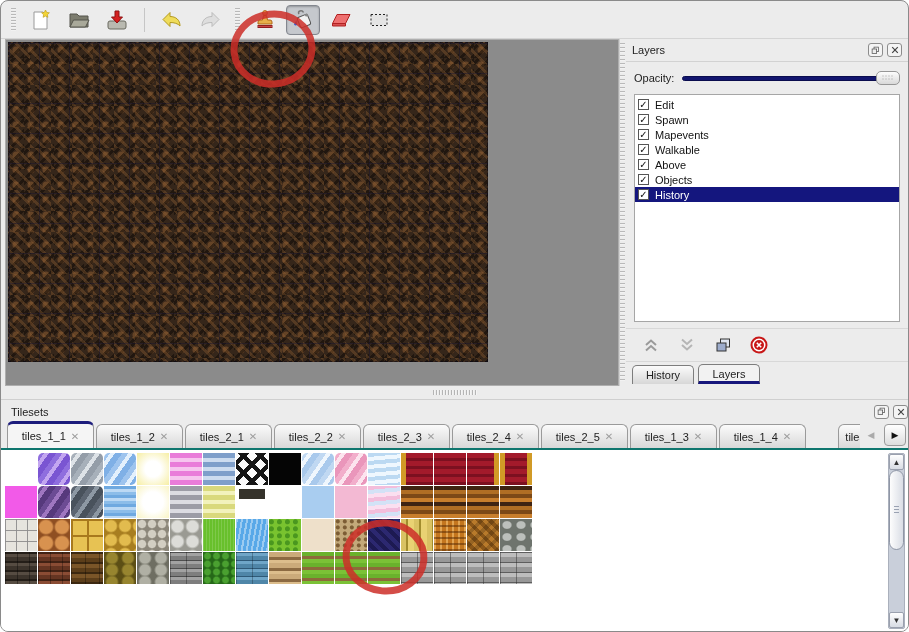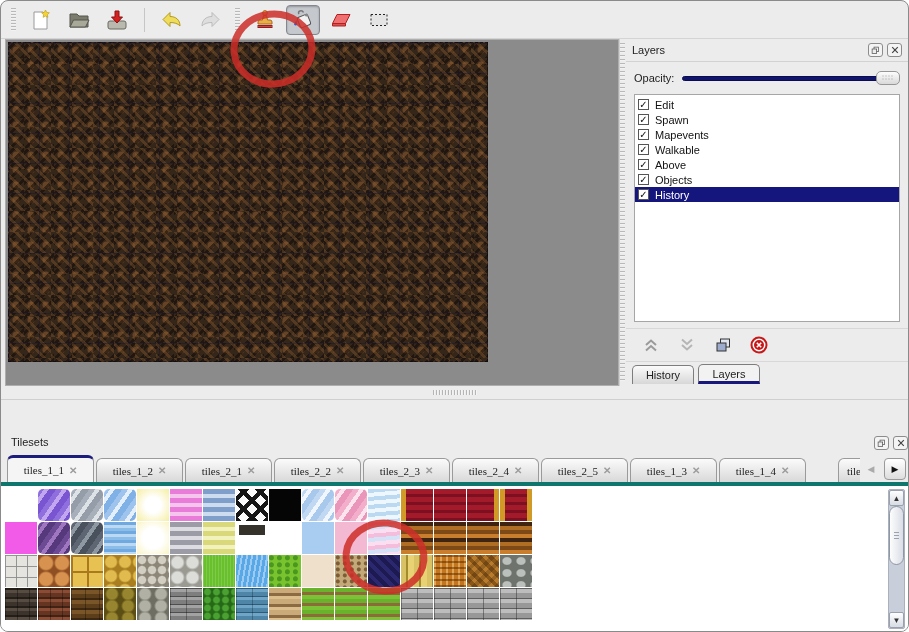--- a/index.html
+++ b/index.html
@@ -64,22 +64,22 @@
     border-radius:5px 5px 0 0;background:linear-gradient(#fbfbfb,#d7d7d7);}
   .dock-tab.active{background:#f2f2f2;border-bottom:3px solid #17177c;padding-bottom:1px;}
 
   
   .h-splitter{flex:0 0 13px;position:relative;background:#ececec;}
   .h-splitter .handle{position:absolute;left:432px;top:4px;width:44px;height:5px;
     background:repeating-linear-gradient(90deg,#b5b5b5 0 1px,#f4f4f4 1px 2px,transparent 2px 3px);}
 
   
   .ts-panel{flex:1;display:flex;flex-direction:column;border-top:1px solid #cfcfcf;}
-  .ts-header{height:23px;display:flex;align-items:flex-start;padding:0 0 0 10px;margin-top:36px;}
-  .ts-tabbar{height:27px;display:flex;align-items:flex-end;padding:0 2px 0 6px;border-bottom:4px solid #0f766e;font-family:Liberation Serif, serif;}
+  .ts-header{height:23px;display:flex;align-items:center;padding:0 0 0 10px;}
+  .ts-tabbar{height:27px;display:flex;align-items:flex-end;padding:0 2px 0 6px;border-bottom:2px solid #0f766e;}
   .ts-tab{flex:0 0 87px;height:24px;display:flex;align-items:center;justify-content:center;gap:5px;font-size:11px;color:#222;
     border:1px solid #9a9a9a;border-bottom:none;border-radius:6px 6px 0 0;background:linear-gradient(#fbfbfb,#d8d8d8);
     margin-right:2px;overflow:hidden;white-space:nowrap;}
   .ts-tab.active{background:#f5f5f5;border-top:3px solid #1c1c7c;height:27px;}
   .ts-tab:last-of-type{flex:0 0 66px;margin-left:30px;}
   .tab-close{color:#9c9c9c;font-weight:bold;font-size:10px;}
   .ts-scrollbtns{margin-left:auto;display:flex;align-items:center;gap:2px;padding-bottom:2px;}
   .scrollbtn{width:22px;height:22px;border:1px solid #9a9a9a;border-radius:4px;background:linear-gradient(#fff,#ddd);
     display:flex;align-items:center;justify-content:center;font-size:9px;color:#111;}
   .scrollbtn.disabled{border-color:transparent;background:transparent;color:#aaa;}

